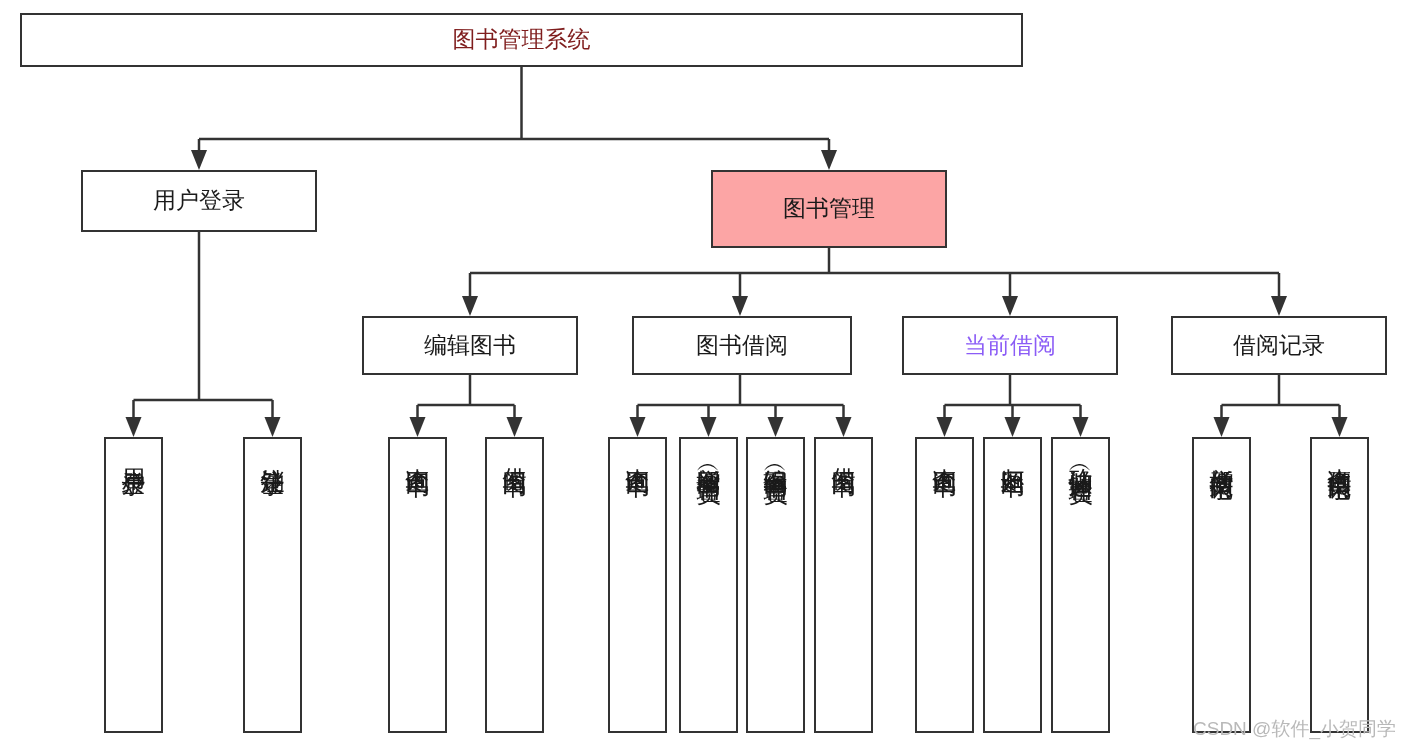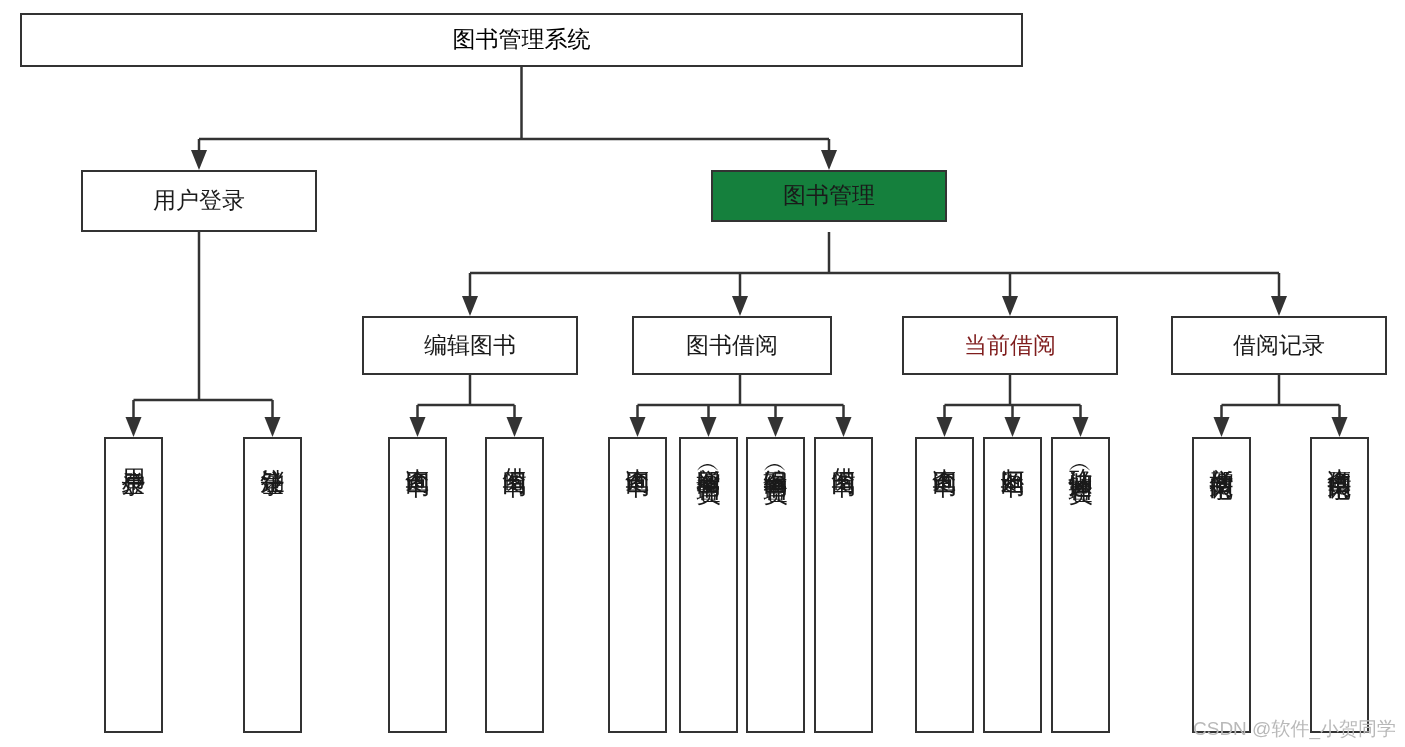--- a/index.html
+++ b/index.html
@@ -120,36 +120,36 @@
       <line x1="1279" y1="375" x2="1279" y2="405" stroke="#333333" stroke-width="2.5"></line>
       <line x1="1221.5" y1="405" x2="1339.5" y2="405" stroke="#333333" stroke-width="2.5"></line>
       <line x1="1221.5" y1="405" x2="1221.5" y2="418" stroke="#333333" stroke-width="2.5"></line>
       <polygon points="1213.5,417 1229.5,417 1221.5,437" fill="#333333"></polygon>
       <line x1="1339.5" y1="405" x2="1339.5" y2="418" stroke="#333333" stroke-width="2.5"></line>
       <polygon points="1331.5,417 1347.5,417 1339.5,437" fill="#333333"></polygon>
     </svg>
 
   <div id="node-layer">
       <div class="node-box node-root" style="left: 20px; top: 13px; width: 1003px; height: 54px; border-color: rgb(51, 51, 51); background: rgb(255, 255, 255);">
-        <span class="node-label" style="color: #000000;">图书管理系统</span>
+        <span class="node-label" style="color: #7f1d1d;">图书管理系统</span>
       </div>
       <div class="node-box node-level2" style="left: 81px; top: 170px; width: 236px; height: 62px; border-color: rgb(51, 51, 51); background: rgb(255, 255, 255);">
         <span class="node-label" style="color: rgb(26, 26, 26);">用户登录</span>
       </div>
-      <div class="node-box node-level2" style="left: 711px; top: 170px; width: 236px; height: 52px; border-color: rgb(51, 51, 51); background: #15803d;">
+      <div class="node-box node-level2" style="left: 711px; top: 170px; width: 236px; height: 78px; border-color: rgb(51, 51, 51); background: #fca5a5;">
         <span class="node-label" style="color: rgb(26, 26, 26);">图书管理</span>
       </div>
       <div class="node-box node-level3" style="left: 362px; top: 316px; width: 216px; height: 59px; border-color: rgb(51, 51, 51); background: rgb(255, 255, 255);">
         <span class="node-label" style="color: rgb(26, 26, 26);">编辑图书</span>
       </div>
-      <div class="node-box node-level3" style="left: 632px; top: 316px; width: 200px; height: 59px; border-color: rgb(51, 51, 51); background: rgb(255, 255, 255);">
+      <div class="node-box node-level3" style="left: 632px; top: 316px; width: 220px; height: 59px; border-color: rgb(51, 51, 51); background: rgb(255, 255, 255);">
         <span class="node-label" style="color: rgb(26, 26, 26);">图书借阅</span>
       </div>
       <div class="node-box node-level3" style="left: 902px; top: 316px; width: 216px; height: 59px; border-color: rgb(51, 51, 51); background: rgb(255, 255, 255);">
-        <span class="node-label" style="color: #7f1d1d;">当前借阅</span>
+        <span class="node-label" style="color: #8b5cf6;">当前借阅</span>
       </div>
       <div class="node-box node-level3" style="left: 1171px; top: 316px; width: 216px; height: 59px; border-color: rgb(51, 51, 51); background: rgb(255, 255, 255);">
         <span class="node-label" style="color: rgb(26, 26, 26); text-align: center;">借阅记录</span>
       </div>
       <div class="node-box node-leaf" style="left: 104px; top: 437px; width: 59px; height: 296px; border-color: rgb(51, 51, 51); background: rgb(255, 255, 255);">
         <span class="node-label" style="color: rgb(26, 26, 26);">用户登录</span>
       </div>
       <div class="node-box node-leaf" style="left: 243px; top: 437px; width: 59px; height: 296px; border-color: rgb(51, 51, 51); background: rgb(255, 255, 255);">
         <span class="node-label" style="color: rgb(26, 26, 26);">注销登录</span>
       </div>

